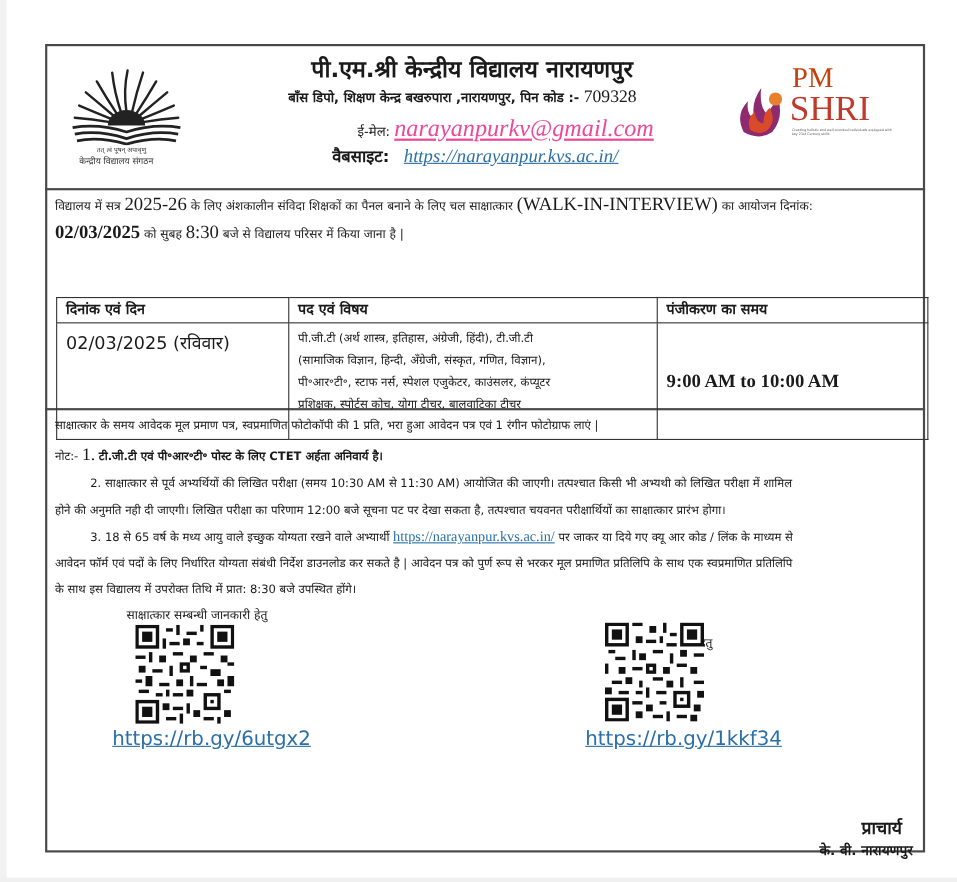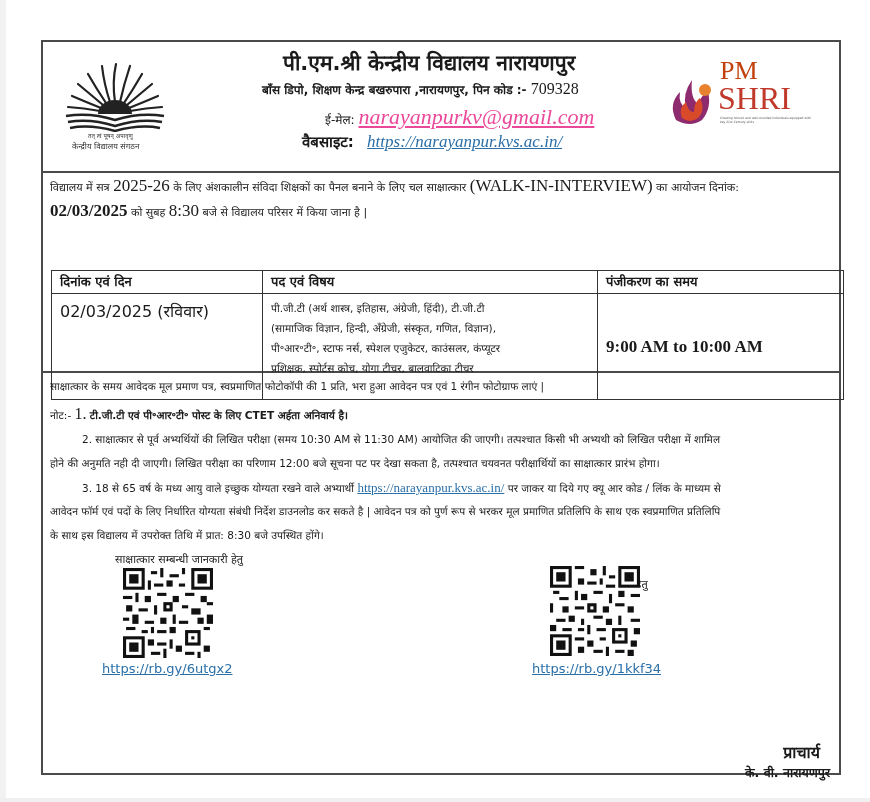--- a/index.html
+++ b/index.html
@@ -23,21 +23,21 @@
   table.sched td,table.sched th{border:1.5px solid #333;vertical-align:top;padding:0 8px;text-align:left;}
   table.sched th{font-family:"DejaVu Sans",sans-serif;font-weight:bold;font-size:13px;height:22px;line-height:22px;}
   .c1{width:194px;} .c2{width:318px;}
   .date-cell{font-family:"DejaVu Sans",sans-serif;font-size:16px;padding-top:6px !important;}
   .posts{font-family:"DejaVu Sans",sans-serif;font-size:10.5px;line-height:20px;padding-top:4px !important;padding-bottom:4px !important;}
   .time-cell{font-family:"Liberation Serif",serif;font-weight:bold;font-size:17px;vertical-align:middle !important;}
   .note{font-family:"DejaVu Sans",sans-serif;font-size:10.5px;white-space:nowrap;}
   .note .en{font-family:"Liberation Serif",serif;font-size:13px;}
   .note a{font-family:"Liberation Serif",serif;font-size:13px;color:#2a6fa8;text-decoration:underline;}
   .qr-label{font-family:"DejaVu Sans",sans-serif;font-size:11px;white-space:nowrap;margin-left:18px;}
-  .qr-link{font-family:"DejaVu Sans",sans-serif;font-size:13px;color:#2a6fa8;text-decoration:underline;white-space:nowrap;}
+  .qr-link{font-family:"DejaVu Sans",sans-serif;font-size:18px;color:#2a6fa8;text-decoration:underline;white-space:nowrap;}
   .qr{position:absolute;width:90px;height:90px;}
   .sign{font-family:"DejaVu Sans",sans-serif;font-weight:bold;font-size:16px;white-space:nowrap;text-align:right;}
 </style>
 </head>
 <body>
 
 <div class="page-edge"></div>
 <div class="bottom-edge"></div>
 
 <div class="frame"></div>

